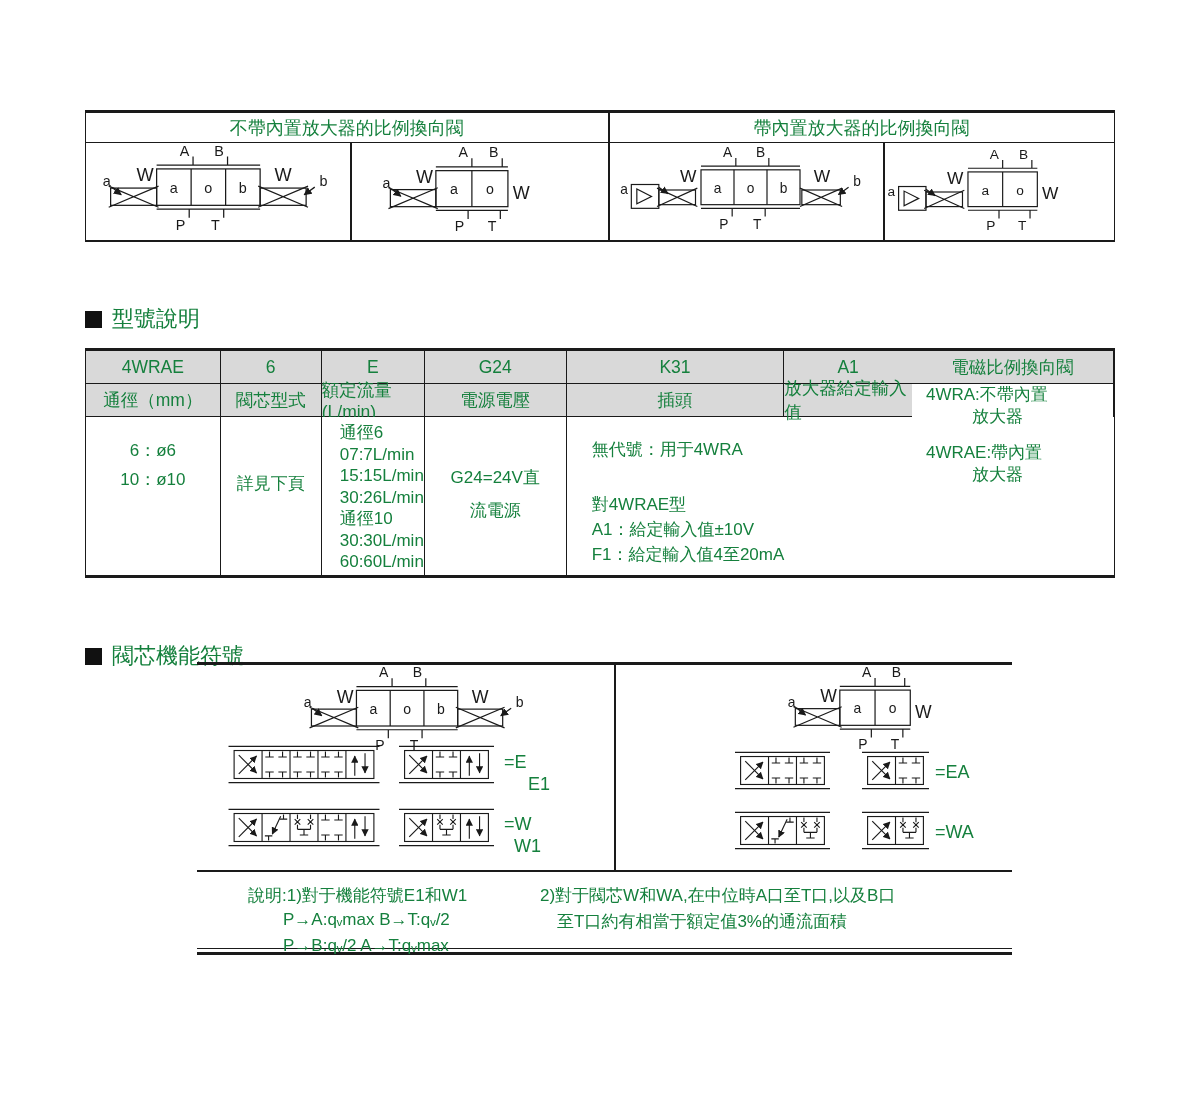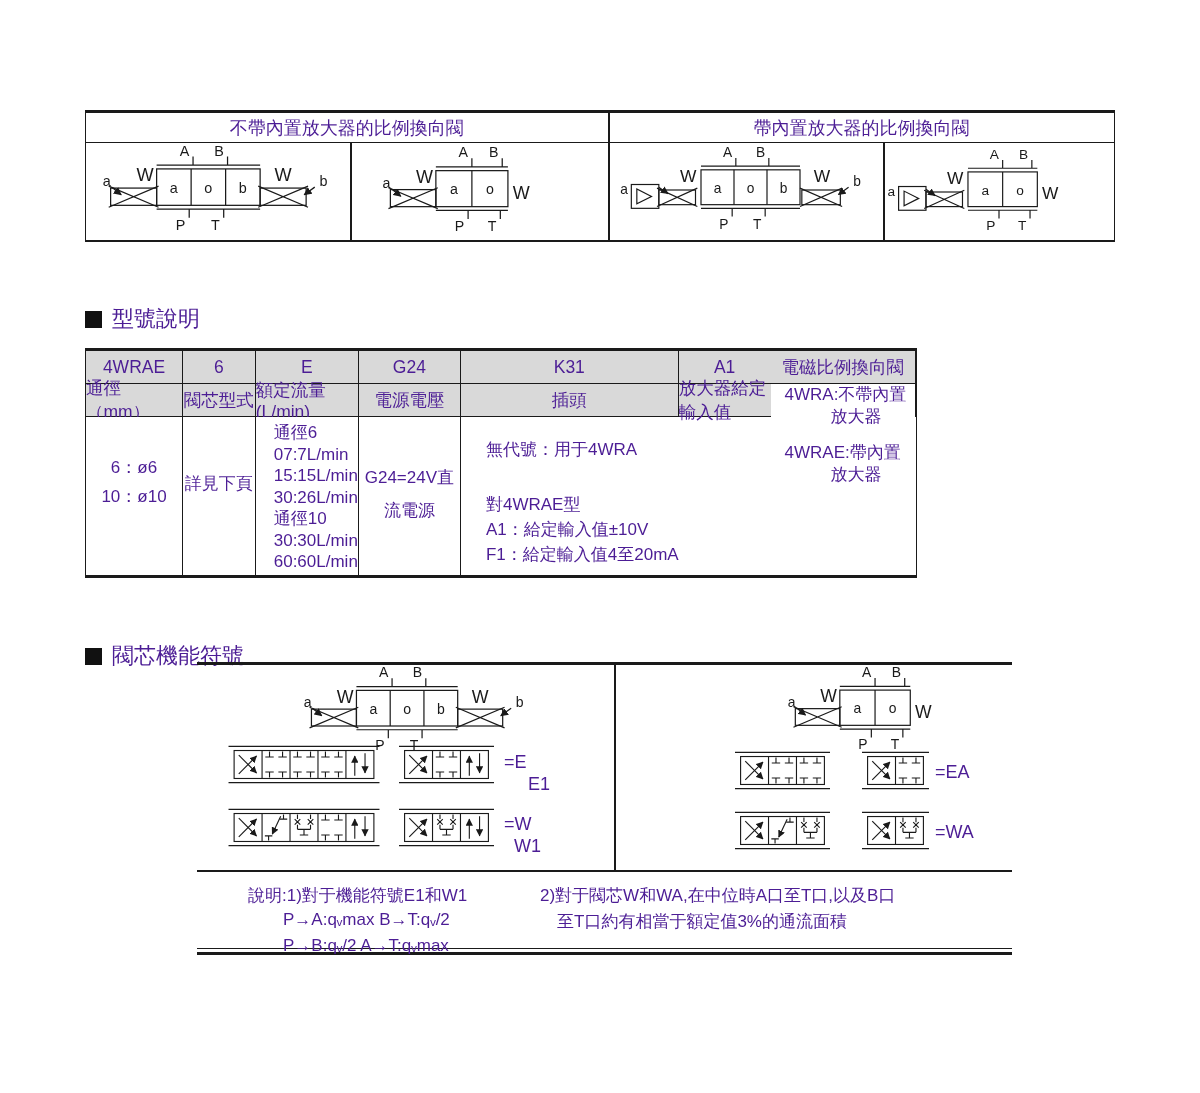--- a/index.html
+++ b/index.html
@@ -1,30 +1,30 @@
 <!DOCTYPE html>
 <html><head>
 <meta charset="utf-8">
 <style>
   html,body{margin:0;padding:0;background:#fff;}
   #page{position:relative;width:1200px;height:1093px;background:#fff;overflow:hidden;
-        font-family:"Liberation Sans",sans-serif;color:#4c1d95;}
+        font-family:"Liberation Sans",sans-serif;color:#15803d;}
   .abs{position:absolute;}
   
   #toptable{left:85px;top:110px;width:1030px;height:132px;
     border-top:3px solid #1a1a1a;border-bottom:2px solid #1a1a1a;
     border-left:1.5px solid #1a1a1a;border-right:1.5px solid #1a1a1a;box-sizing:border-box;}
   .tt-head{position:absolute;top:0;height:29px;border-bottom:1.5px solid #1a1a1a;
     display:flex;align-items:center;justify-content:center;font-size:18px;}
   .vline{position:absolute;background:#1a1a1a;}
   
   .sect{display:flex;align-items:center;gap:10px;font-size:22px;}
   .sq{width:17px;height:17px;background:#111;}
   
-  #mtable{left:85px;top:348px;width:832px;box-sizing:border-box;
+  #mtable{left:85px;top:348px;width:1030px;box-sizing:border-box;
     border-top:3px solid #1a1a1a;border-bottom:3px solid #1a1a1a;
     border-left:1.5px solid #1a1a1a;border-right:1.5px solid #1a1a1a;
     display:grid;grid-template-columns:152fr 114fr 104fr 160fr 128fr 144fr 228fr;
     grid-template-rows:33px 33px 158px;}
   #mtable>div{border-right:1.5px solid #1a1a1a;box-sizing:border-box;}
   #mtable>div.lastcol{border-right:none;}
   .hc{background:#d9d9d9;border-bottom:1.5px solid #1a1a1a;display:flex;
       align-items:center;justify-content:center;font-size:17.5px;}
   .bc{background:#fff;font-size:17px;line-height:22px;}
   .cline{white-space:nowrap;}
@@ -230,21 +230,21 @@
     <div class="hc lastcol">
         <span>放大器給定輸入值</span>
       </div>
 
     <div class="bc" style="">
       <div class="cline" style="margin-left:14px;">4WRA:不帶內置</div>
       <div class="cline" style="margin-left:60px;">放大器</div>
       <div class="cline" style="margin-left:14px;margin-top:14px;">4WRAE:帶內置</div>
       <div class="cline" style="margin-left:60px;">放大器</div>
     </div>
-    <div class="bc" style="padding-top:36px;text-align:center;line-height:29px;">
+    <div class="bc" style="padding-top:19px;text-align:center;line-height:29px;">
       <div class="cline">6：ø6</div>
       <div class="cline">10：ø10</div>
     </div>
     <div class="bc" style="padding-top:56px;text-align:center;">
       <div class="cline">詳見下頁</div>
     </div>
     <div class="bc" style="padding-top:5px;padding-left:18px;line-height:21.5px;">
       <div class="cline">通徑6</div>
       <div class="cline">07:7L/min</div>
       <div class="cline">15:15L/min</div>

